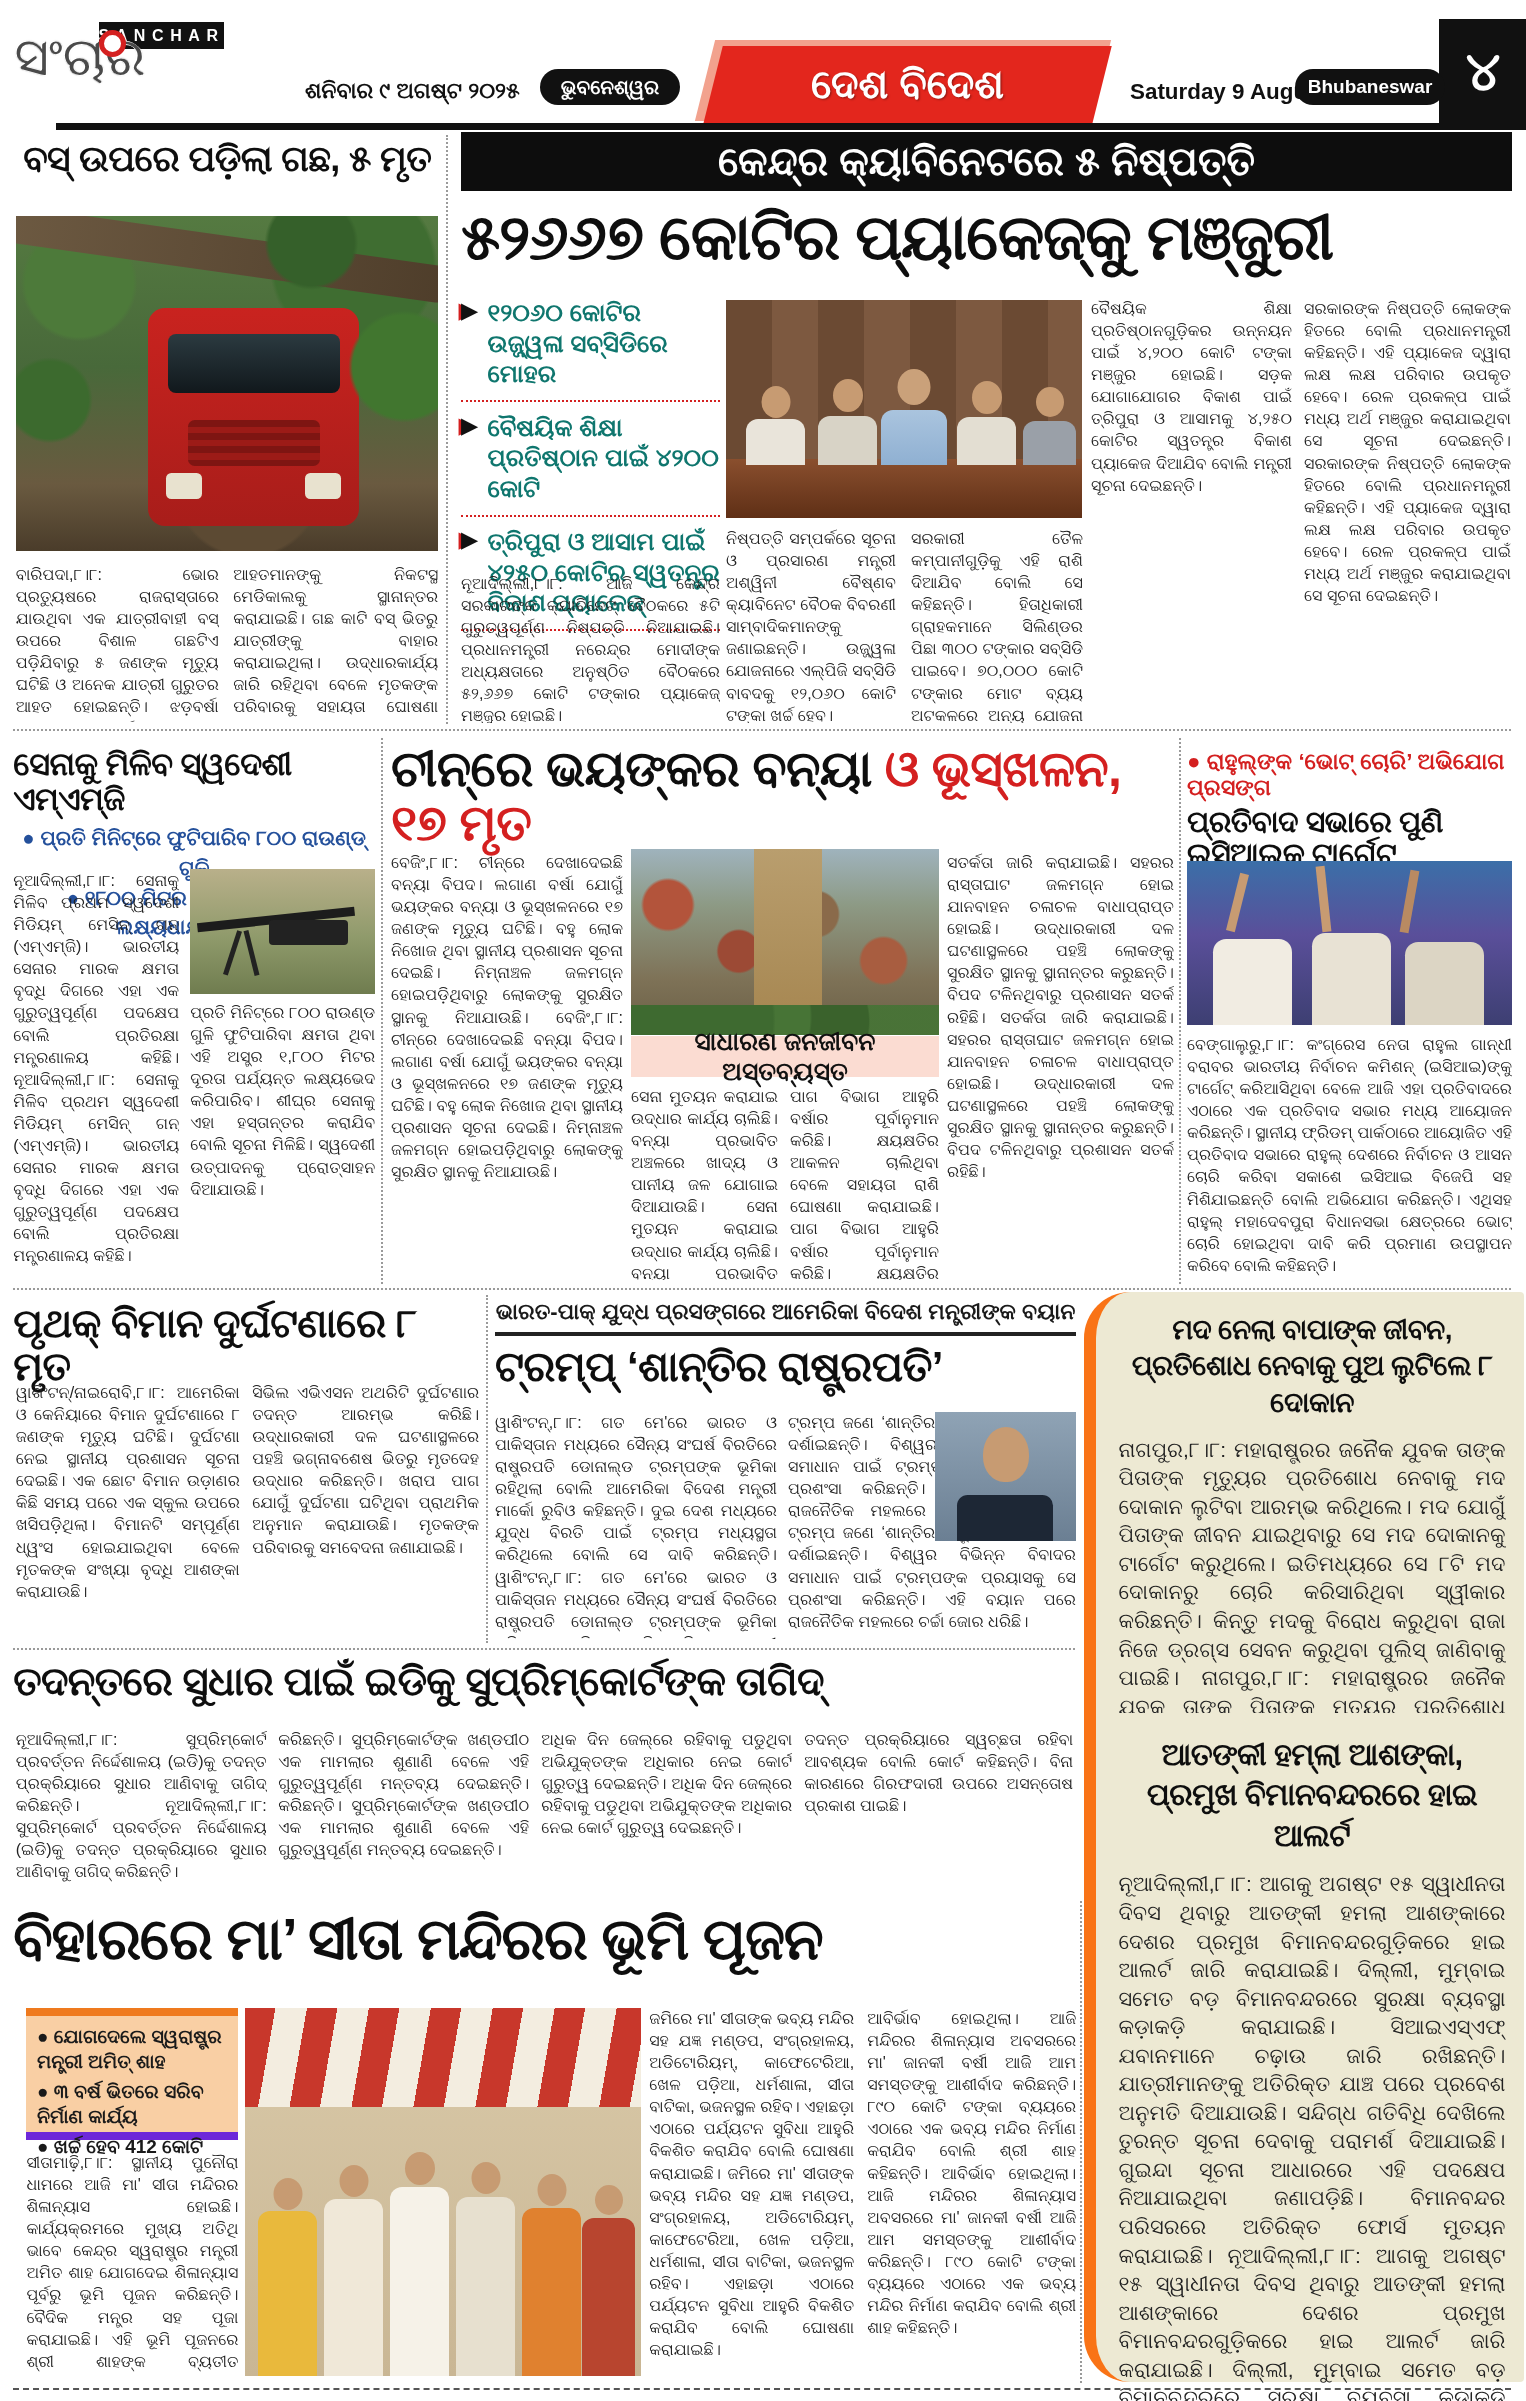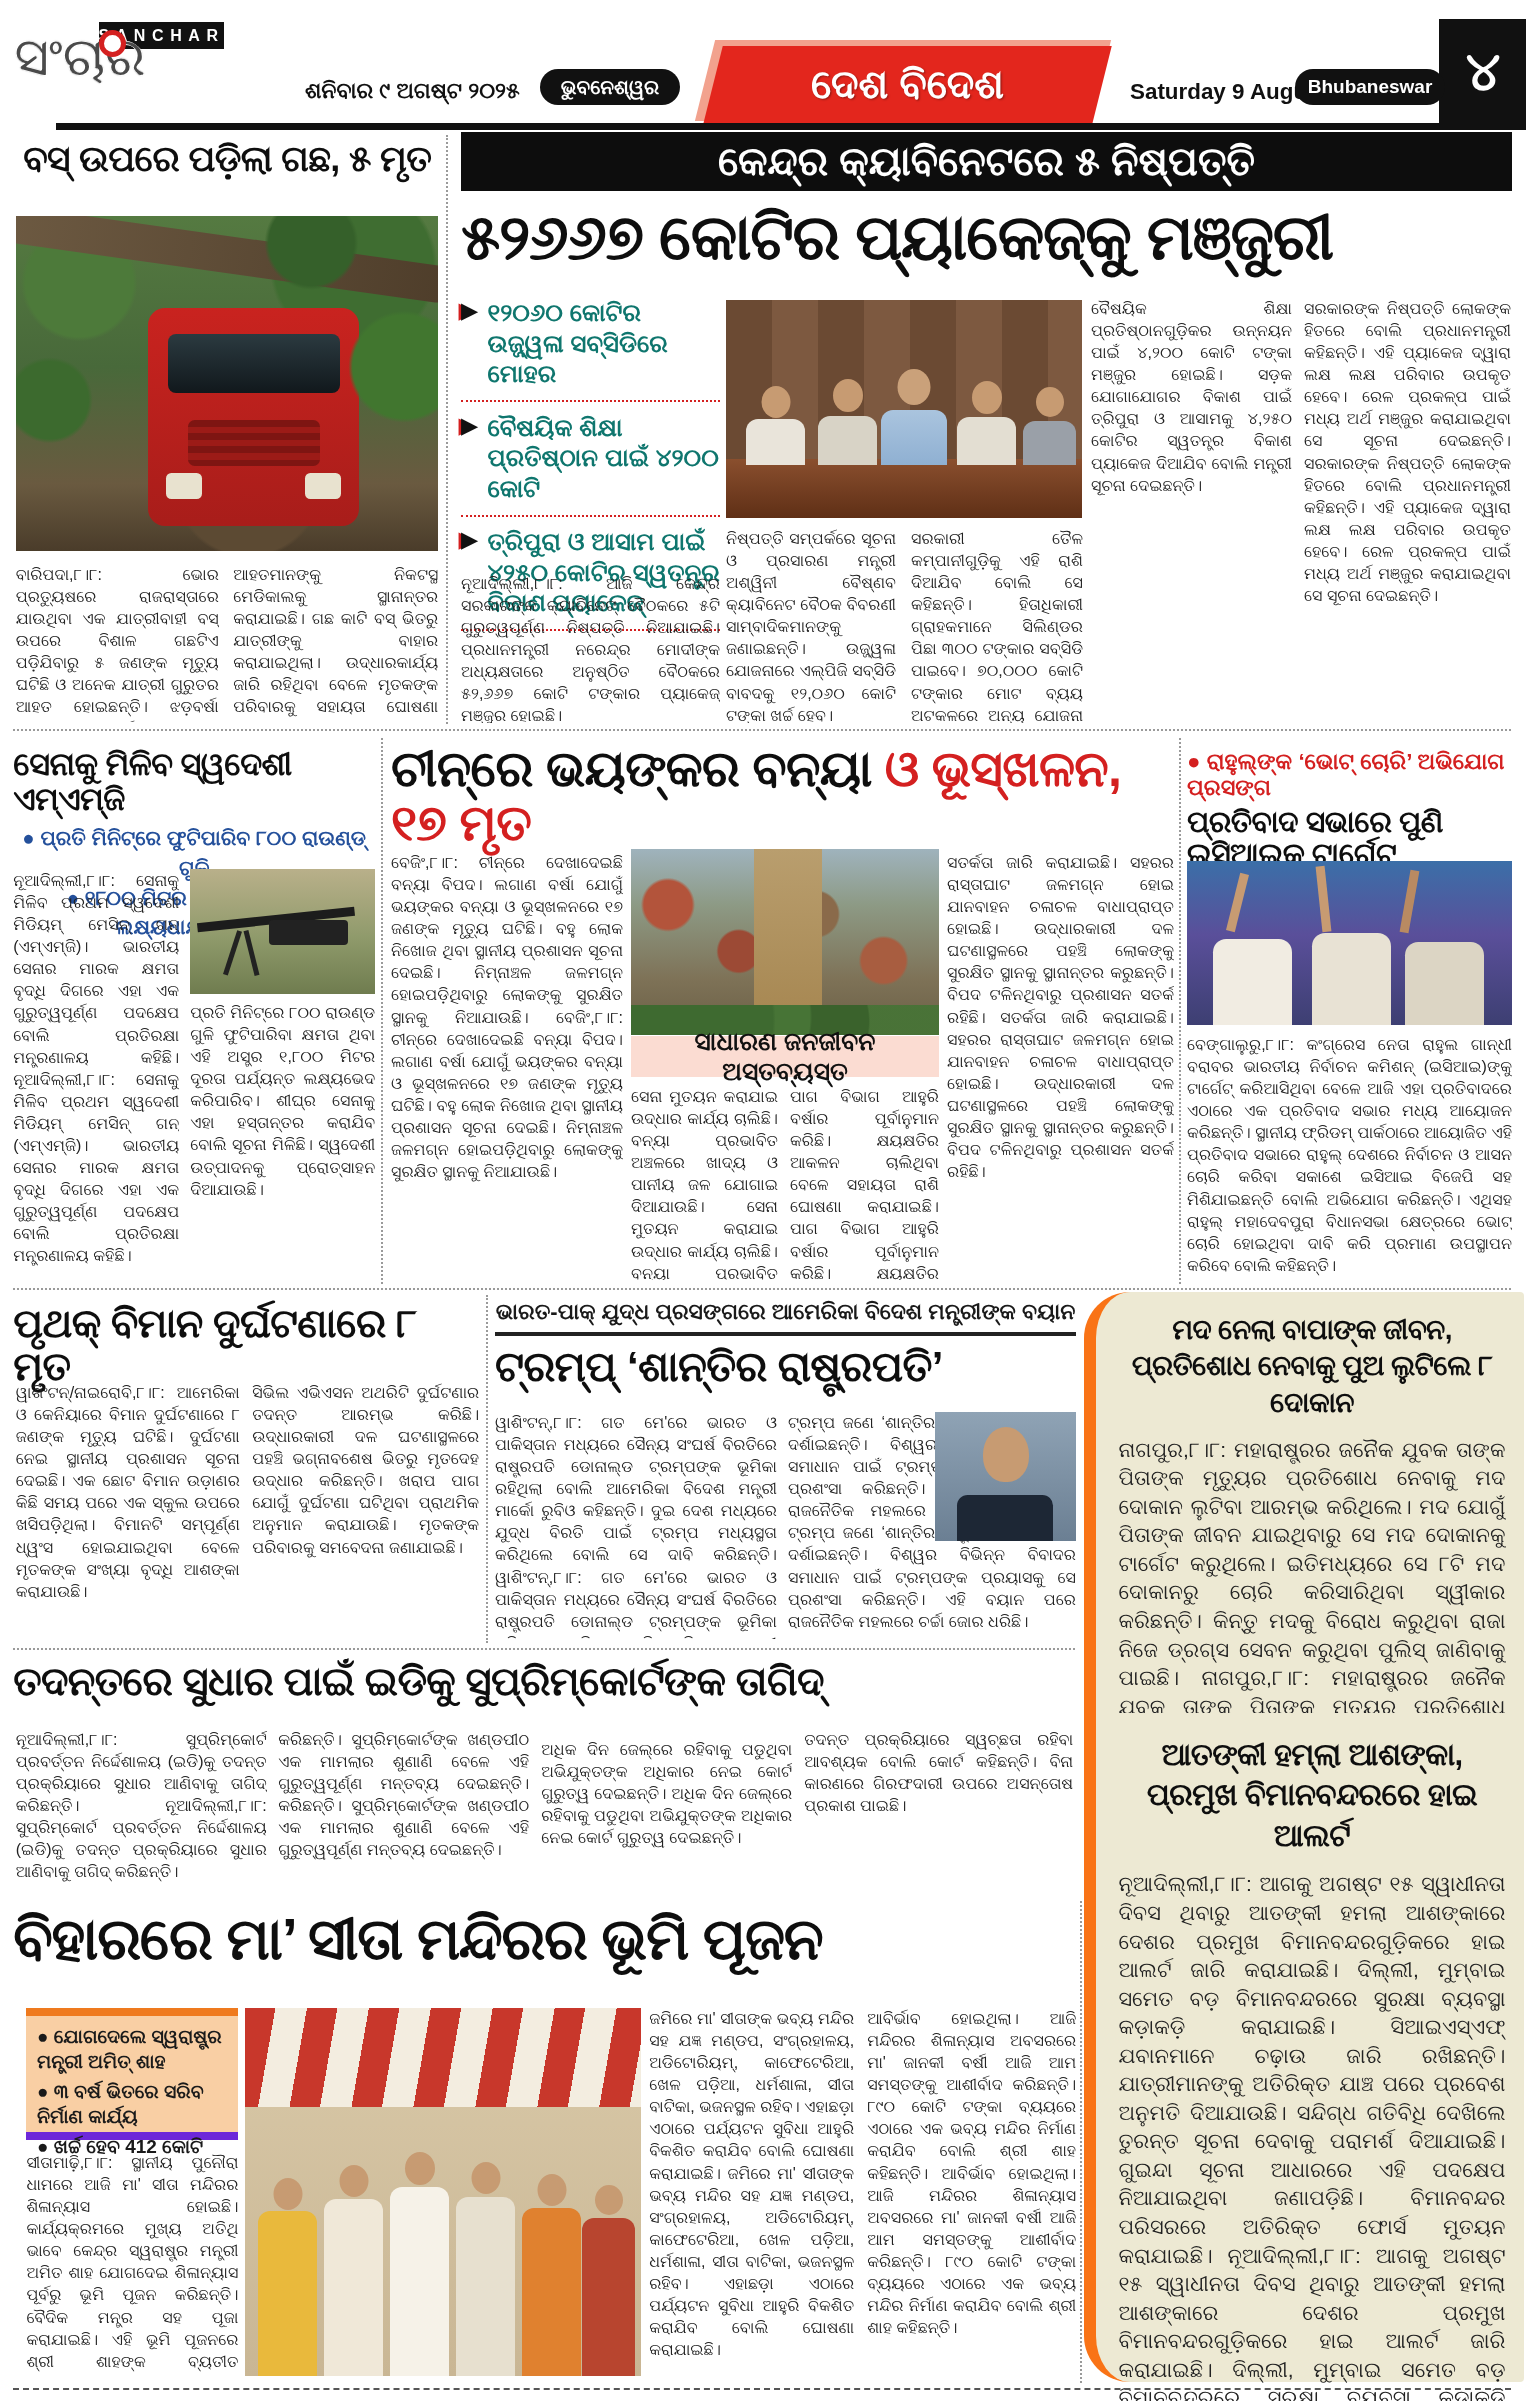--- a/index.html
+++ b/index.html
@@ -225,21 +225,21 @@
     <div class="just body-sm" style="margin:14.5px 18.5px 0 22.4px;height:277px;">ନାଗପୁର,୮।୮: ମହାରାଷ୍ଟ୍ରର ଜନୈକ ଯୁବକ ତାଙ୍କ ପିତାଙ୍କ ମୃତ୍ୟୁର ପ୍ରତିଶୋଧ ନେବାକୁ ମଦ ଦୋକାନ ଲୁଟିବା ଆରମ୍ଭ କରିଥିଲେ। ମଦ ଯୋଗୁଁ ପିତାଙ୍କ ଜୀବନ ଯାଇଥିବାରୁ ସେ ମଦ ଦୋକାନକୁ ଟାର୍ଗେଟ କରୁଥିଲେ। ଇତିମଧ୍ୟରେ ସେ ୮ଟି ମଦ ଦୋକାନରୁ ଚୋରି କରିସାରିଥିବା ସ୍ୱୀକାର କରିଛନ୍ତି। କିନ୍ତୁ ମଦକୁ ବିରୋଧ କରୁଥିବା ରାଜା ନିଜେ ଡ୍ରଗ୍ସ ସେବନ କରୁଥିବା ପୁଲିସ୍ ଜାଣିବାକୁ ପାଇଛି। ନାଗପୁର,୮।୮: ମହାରାଷ୍ଟ୍ରର ଜନୈକ ଯୁବକ ତାଙ୍କ ପିତାଙ୍କ ମୃତ୍ୟୁର ପ୍ରତିଶୋଧ ନେବାକୁ ମଦ ଦୋକାନ ଲୁଟିବା ଆରମ୍ଭ କରିଥିଲେ। ମଦ ଯୋଗୁଁ ପିତାଙ୍କ ଜୀବନ ଯାଇଥିବାରୁ ସେ ମଦ ଦୋକାନକୁ ଟାର୍ଗେଟ କରୁଥିଲେ। ଇତିମଧ୍ୟରେ ସେ ୮ଟି ମଦ ଦୋକାନରୁ ଚୋରି କରିସାରିଥିବା ସ୍ୱୀକାର କରିଛନ୍ତି। କିନ୍ତୁ ମଦକୁ ବିରୋଧ କରୁଥିବା ରାଜା ନିଜେ ଡ୍ରଗ୍ସ ସେବନ କରୁଥିବା ପୁଲିସ୍ ଜାଣିବାକୁ ପାଇଛି।</div>
     <div class="headline center" style="font-size:31px;margin:22.4px 18.5px 0 22.4px;line-height:1.3;">ଆତଙ୍କୀ ହମ୍‌ଲା ଆଶଙ୍କା, ପ୍ରମୁଖ ବିମାନବନ୍ଦରରେ ହାଇ ଆଲର୍ଟ</div>
     <div class="just body-sm" style="margin:14.5px 18.5px 0 22.4px;height:568px;">ନୂଆଦିଲ୍ଲୀ,୮।୮: ଆଗକୁ ଅଗଷ୍ଟ ୧୫ ସ୍ୱାଧୀନତା ଦିବସ ଥିବାରୁ ଆତଙ୍କୀ ହମଲା ଆଶଙ୍କାରେ ଦେଶର ପ୍ରମୁଖ ବିମାନବନ୍ଦରଗୁଡ଼ିକରେ ହାଇ ଆଲର୍ଟ ଜାରି କରାଯାଇଛି। ଦିଲ୍ଲୀ, ମୁମ୍ବାଇ ସମେତ ବଡ଼ ବିମାନବନ୍ଦରରେ ସୁରକ୍ଷା ବ୍ୟବସ୍ଥା କଡ଼ାକଡ଼ି କରାଯାଇଛି। ସିଆଇଏସ୍ଏଫ୍ ଯବାନମାନେ ଚଢ଼ାଉ ଜାରି ରଖିଛନ୍ତି। ଯାତ୍ରୀମାନଙ୍କୁ ଅତିରିକ୍ତ ଯାଞ୍ଚ ପରେ ପ୍ରବେଶ ଅନୁମତି ଦିଆଯାଉଛି। ସନ୍ଦିଗ୍ଧ ଗତିବିଧି ଦେଖିଲେ ତୁରନ୍ତ ସୂଚନା ଦେବାକୁ ପରାମର୍ଶ ଦିଆଯାଇଛି। ଗୁଇନ୍ଦା ସୂଚନା ଆଧାରରେ ଏହି ପଦକ୍ଷେପ ନିଆଯାଇଥିବା ଜଣାପଡ଼ିଛି। ବିମାନବନ୍ଦର ପରିସରରେ ଅତିରିକ୍ତ ଫୋର୍ସ ମୁତୟନ କରାଯାଇଛି। ନୂଆଦିଲ୍ଲୀ,୮।୮: ଆଗକୁ ଅଗଷ୍ଟ ୧୫ ସ୍ୱାଧୀନତା ଦିବସ ଥିବାରୁ ଆତଙ୍କୀ ହମଲା ଆଶଙ୍କାରେ ଦେଶର ପ୍ରମୁଖ ବିମାନବନ୍ଦରଗୁଡ଼ିକରେ ହାଇ ଆଲର୍ଟ ଜାରି କରାଯାଇଛି। ଦିଲ୍ଲୀ, ମୁମ୍ବାଇ ସମେତ ବଡ଼ ବିମାନବନ୍ଦରରେ ସୁରକ୍ଷା ବ୍ୟବସ୍ଥା କଡ଼ାକଡ଼ି କରାଯାଇଛି। ସିଆଇଏସ୍ଏଫ୍ ଯବାନମାନେ ଚଢ଼ାଉ ଜାରି ରଖିଛନ୍ତି। ଯାତ୍ରୀମାନଙ୍କୁ ଅତିରିକ୍ତ ଯାଞ୍ଚ ପରେ ପ୍ରବେଶ ଅନୁମତି ଦିଆଯାଉଛି। ସନ୍ଦିଗ୍ଧ ଗତିବିଧି ଦେଖିଲେ ତୁରନ୍ତ ସୂଚନା ଦେବାକୁ ପରାମର୍ଶ ଦିଆଯାଇଛି। ଗୁଇନ୍ଦା ସୂଚନା ଆଧାରରେ ଏହି ପଦକ୍ଷେପ ନିଆଯାଇଥିବା ଜଣାପଡ଼ିଛି। ବିମାନବନ୍ଦର ପରିସରରେ ଅତିରିକ୍ତ ଫୋର୍ସ ମୁତୟନ କରାଯାଇଛି।</div>
   </div>
 
   <div class="hdiv abs" style="left:13.2px;top:1648px;width:1062px;"></div>
   <div class="abs" style="left:13.2px;top:1655px;width:1062px;height:243px;">
     <div class="headline" style="font-size:40px;margin-top:5.3px;">ତଦନ୍ତରେ ସୁଧାର ପାଇଁ ଇଡିକୁ ସୁପ୍ରିମ୍‌କୋର୍ଟଙ୍କ ତାଗିଦ୍</div>
     <div class="just body-text abs" style="left:2.6px;top:74px;width:251px;height:161px;">ନୂଆଦିଲ୍ଲୀ,୮।୮: ସୁପ୍ରିମ୍‌କୋର୍ଟ ପ୍ରବର୍ତ୍ତନ ନିର୍ଦ୍ଦେଶାଳୟ (ଇଡି)କୁ ତଦନ୍ତ ପ୍ରକ୍ରିୟାରେ ସୁଧାର ଆଣିବାକୁ ତାଗିଦ୍ କରିଛନ୍ତି। ନୂଆଦିଲ୍ଲୀ,୮।୮: ସୁପ୍ରିମ୍‌କୋର୍ଟ ପ୍ରବର୍ତ୍ତନ ନିର୍ଦ୍ଦେଶାଳୟ (ଇଡି)କୁ ତଦନ୍ତ ପ୍ରକ୍ରିୟାରେ ସୁଧାର ଆଣିବାକୁ ତାଗିଦ୍ କରିଛନ୍ତି।</div>
     <div class="just body-text abs" style="left:265px;top:74px;width:251px;height:161px;">କରିଛନ୍ତି। ସୁପ୍ରିମ୍‌କୋର୍ଟଙ୍କ ଖଣ୍ଡପୀଠ ଏକ ମାମଲାର ଶୁଣାଣି ବେଳେ ଏହି ଗୁରୁତ୍ୱପୂର୍ଣ୍ଣ ମନ୍ତବ୍ୟ ଦେଇଛନ୍ତି। କରିଛନ୍ତି। ସୁପ୍ରିମ୍‌କୋର୍ଟଙ୍କ ଖଣ୍ଡପୀଠ ଏକ ମାମଲାର ଶୁଣାଣି ବେଳେ ଏହି ଗୁରୁତ୍ୱପୂର୍ଣ୍ଣ ମନ୍ତବ୍ୟ ଦେଇଛନ୍ତି।</div>
-    <div class="just body-text abs" style="left:528px;top:84px;width:251px;height:161px;">ଅଧିକ ଦିନ ଜେଲ୍‌ରେ ରହିବାକୁ ପଡୁଥିବା ଅଭିଯୁକ୍ତଙ୍କ ଅଧିକାର ନେଇ କୋର୍ଟ ଗୁରୁତ୍ୱ ଦେଇଛନ୍ତି। ଅଧିକ ଦିନ ଜେଲ୍‌ରେ ରହିବାକୁ ପଡୁଥିବା ଅଭିଯୁକ୍ତଙ୍କ ଅଧିକାର ନେଇ କୋର୍ଟ ଗୁରୁତ୍ୱ ଦେଇଛନ୍ତି।</div>
+    <div class="just body-text abs" style="left:528px;top:74px;width:251px;height:161px;">ଅଧିକ ଦିନ ଜେଲ୍‌ରେ ରହିବାକୁ ପଡୁଥିବା ଅଭିଯୁକ୍ତଙ୍କ ଅଧିକାର ନେଇ କୋର୍ଟ ଗୁରୁତ୍ୱ ଦେଇଛନ୍ତି। ଅଧିକ ଦିନ ଜେଲ୍‌ରେ ରହିବାକୁ ପଡୁଥିବା ଅଭିଯୁକ୍ତଙ୍କ ଅଧିକାର ନେଇ କୋର୍ଟ ଗୁରୁତ୍ୱ ଦେଇଛନ୍ତି।</div>
     <div class="just body-text abs" style="left:791px;top:74px;width:269px;height:161px;">ତଦନ୍ତ ପ୍ରକ୍ରିୟାରେ ସ୍ୱଚ୍ଛତା ରହିବା ଆବଶ୍ୟକ ବୋଲି କୋର୍ଟ କହିଛନ୍ତି। ବିନା କାରଣରେ ଗିରଫଦାରୀ ଉପରେ ଅସନ୍ତୋଷ ପ୍ରକାଶ ପାଇଛି।</div>
   </div>
 
   <div class="abs" style="left:13.2px;top:1901px;width:1062px;height:482px;">
     <div class="headline" style="font-size:58px;margin-top:6.6px;letter-spacing:-1.3px;">ବିହାରରେ ମା’ ସୀତା ମନ୍ଦିରର ଭୂମି ପୂଜନ</div>
     <div class="abs" style="left:13.2px;top:107px;width:212px;height:132px;background:#f9cfa4;border-top:8px solid #ef7a1e;border-bottom:8px solid #6d28d9;padding:9.2px 10.6px;box-sizing:border-box;">
       <div style="font-size:19px;font-weight:800;line-height:1.3;"><span>● </span><span>ଯୋଗଦେଲେ ସ୍ୱରାଷ୍ଟ୍ର ମନ୍ତ୍ରୀ ଅମିତ୍ ଶାହ</span></div>
       <div style="font-size:19px;font-weight:800;line-height:1.3;margin-top:5.3px;"><span>● </span><span>୩ ବର୍ଷ ଭିତରେ ସରିବ ନିର୍ମାଣ କାର୍ଯ୍ୟ</span></div>
       <div style="font-size:19px;font-weight:800;line-height:1.3;margin-top:5.3px;"><span>● </span><span>ଖର୍ଚ୍ଚ ହେବ 412 କୋଟି</span></div>
     </div>

